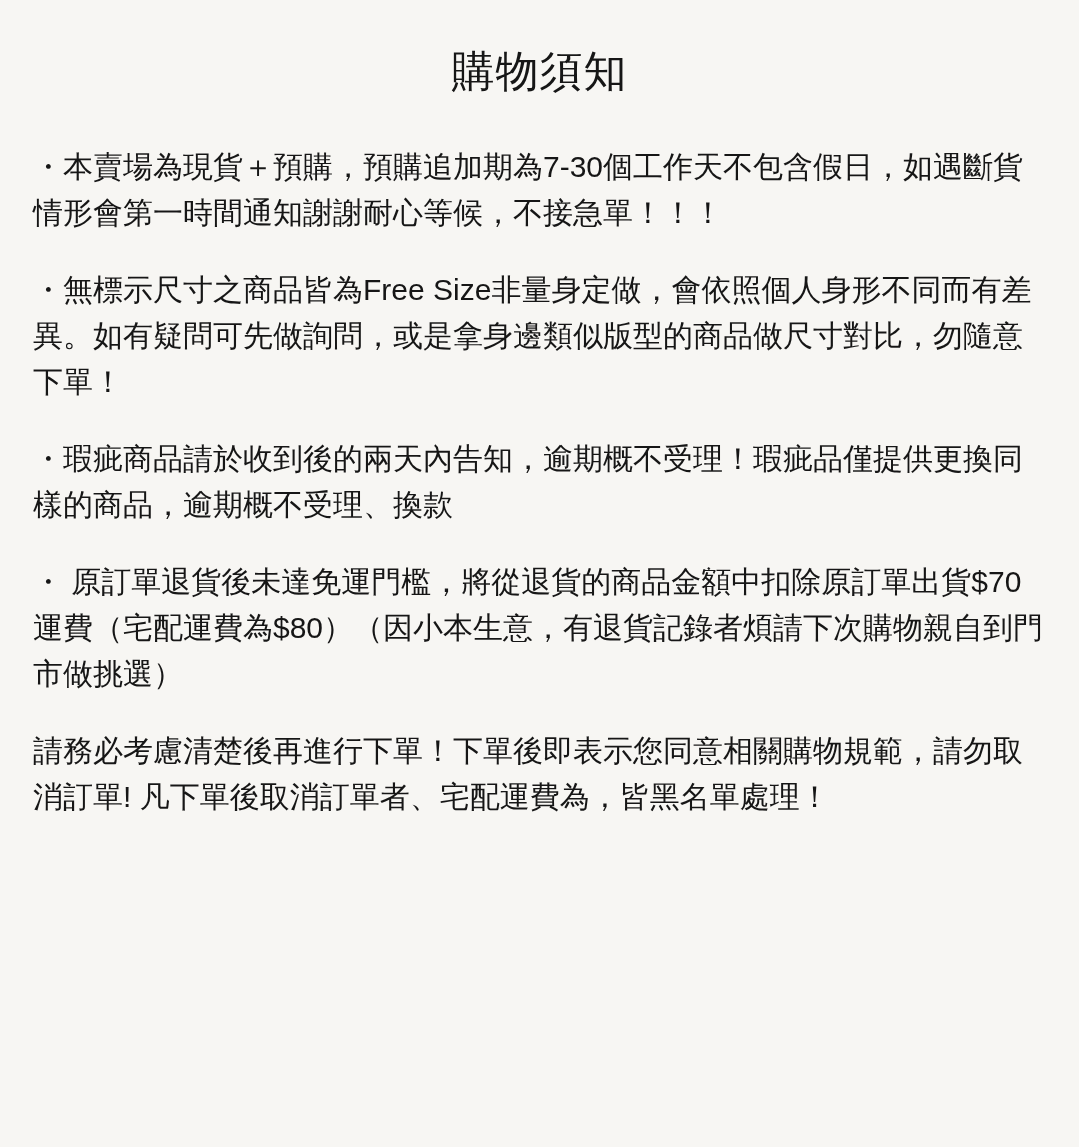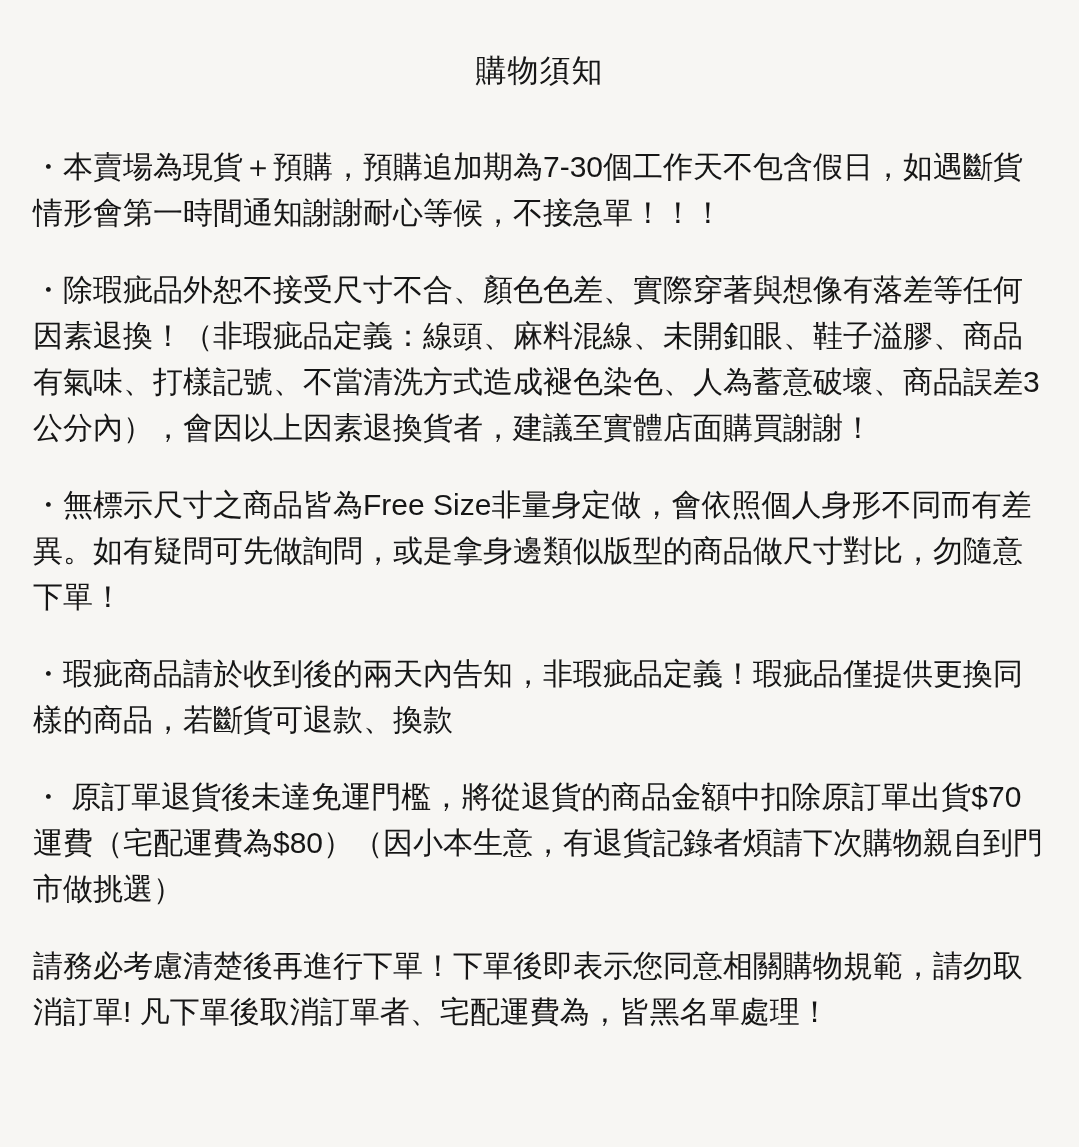--- a/index.html
+++ b/index.html
@@ -15,21 +15,21 @@
     overflow: hidden;
   }
   .page {
     box-sizing: border-box;
     width: 1079px;
     height: 1147px;
     padding: 40px 33px 0 33px;
   }
   .page-title {
     margin: 0;
-    font-size: 31px;
+    font-size: 43px;
     font-weight: 400;
     line-height: 62px;
     text-align: center;
     letter-spacing: 1px;
   }
   .notices {
     margin-top: 42px;
   }
   .notice-paragraph {
     margin: 15px 0 31px 0;
@@ -44,19 +44,18 @@
   }
 </style>
 </head>
 <body style="background: rgb(247, 246, 243); color: rgb(22, 22, 22);">
 
 <div class="page">
   <h1 class="page-title">購物須知</h1>
 
   <div class="notices">
     <p class="notice-paragraph">・本賣場為現貨＋預購，預購追加期為7-30個工作天不包含假日，如遇斷貨情形會第一時間通知謝謝耐心等候，不接急單！！！</p>
-    <p class="notice-paragraph">・除瑕疵品外恕不接受尺寸不合、顏色色差、實際穿著與想像有落差等任何因素退換！（非瑕疵品定義：線頭、麻料混線、未開釦眼、鞋子溢膠、商品有氣味、打樣記號、不當清洗方式造成褪色染色、人為蓄意破壞、商品誤差3公分內），會因以上因素退換貨者，建議至實體店面購買謝謝！</p>
     <p class="notice-paragraph">・無標示尺寸之商品皆為Free Size非量身定做，會依照個人身形不同而有差異。如有疑問可先做詢問，或是拿身邊類似版型的商品做尺寸對比，勿隨意下單！</p>
-    <p class="notice-paragraph">・瑕疵商品請於收到後的兩天內告知，非瑕疵品定義！瑕疵品僅提供更換同樣的商品，若斷貨可退款、換款</p>
+    <p class="notice-paragraph">・瑕疵商品請於收到後的兩天內告知，逾期概不受理！瑕疵品僅提供更換同樣的商品，逾期概不受理、換款</p>
     <p class="notice-paragraph">・ 原訂單退貨後未達免運門檻，將從退貨的商品金額中扣除原訂單出貨$70運費（宅配運費為$80）（因小本生意，有退貨記錄者煩請下次購物親自到門市做挑選）</p>
     <p class="notice-paragraph">請務必考慮清楚後再進行下單！下單後即表示您同意相關購物規範，請勿取消訂單! 凡下單後取消訂單者、宅配運費為，皆黑名單處理！</p>
   </div>
 </div>
 
 </body></html>

